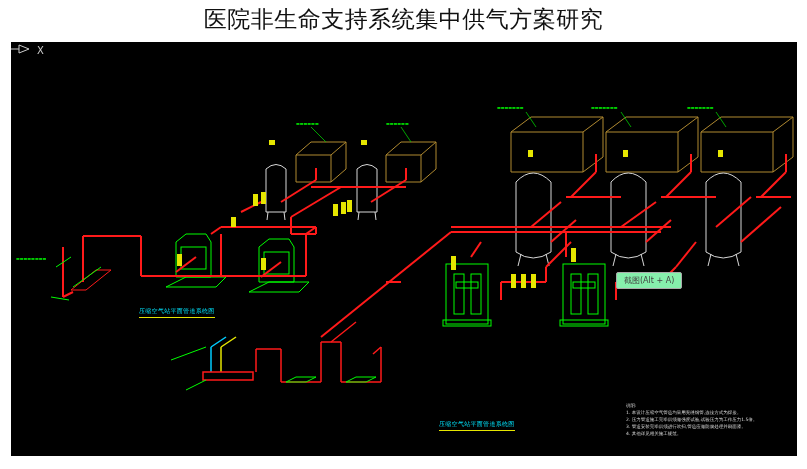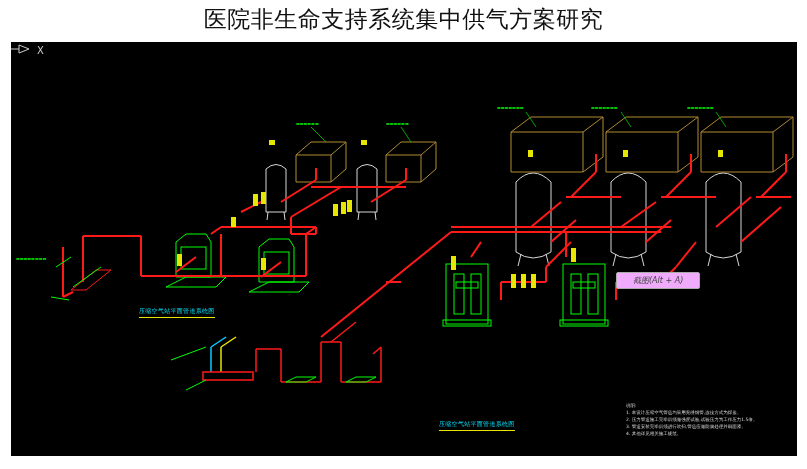--- a/index.html
+++ b/index.html
@@ -1,20 +1,20 @@
 <!DOCTYPE html>
 <html><head>
 <meta charset="utf-8">
 <style>
   html, body { margin:0; padding:0; background:#ffffff; }
   body { width:807px; height:469px; position:relative; overflow:hidden; font-family:"DejaVu Sans", sans-serif; }
   .title { position:absolute; left:0; top:4px; width:807px; text-align:center; font-size:23px; color:#111; letter-spacing:0.5px; }
   .canvas { position:absolute; left:11px; top:42px; width:786px; height:414px; background:#000; overflow:hidden; }
   .canvas svg { position:absolute; left:0; top:0; }
-  .tooltip { position:absolute; background:#f0abfc; color:#444; font-size:8px; padding:2px 16px; border:1px solid #aaa; border-radius:2px; white-space:nowrap;font-style:italic; }
+  .tooltip { position:absolute; background:#86efac; color:#444; font-size:8px; padding:2px 7px; border:1px solid #aaa; border-radius:2px; white-space:nowrap; }
   .caption { position:absolute; color:#00e5ff; font-size:6px; border-bottom:1px solid #e6e600; padding-bottom:1px; white-space:nowrap; letter-spacing:0.3px; }
   .notes { position:absolute; color:#ddd; font-size:4.5px; line-height:7px; white-space:nowrap; }
   .ucs { position:absolute; left:0; top:436px; }
 </style>
 </head>
 <body>
 
 <div class="title">医院非生命支持系统集中供气方案研究</div>
 
 <div class="canvas">

